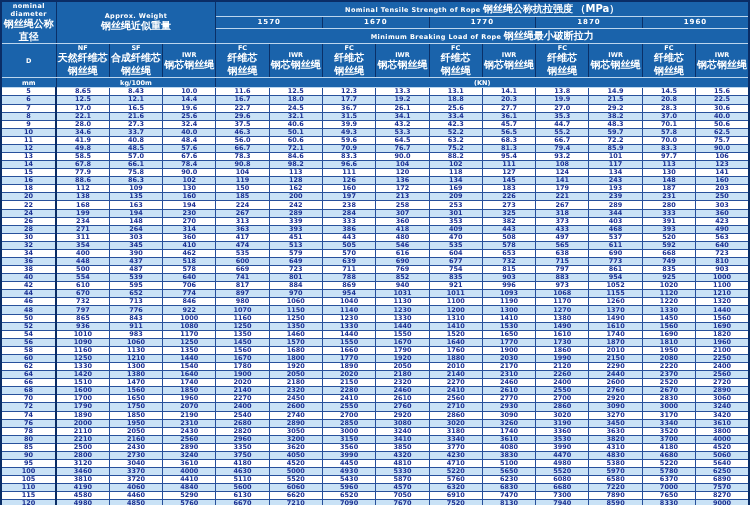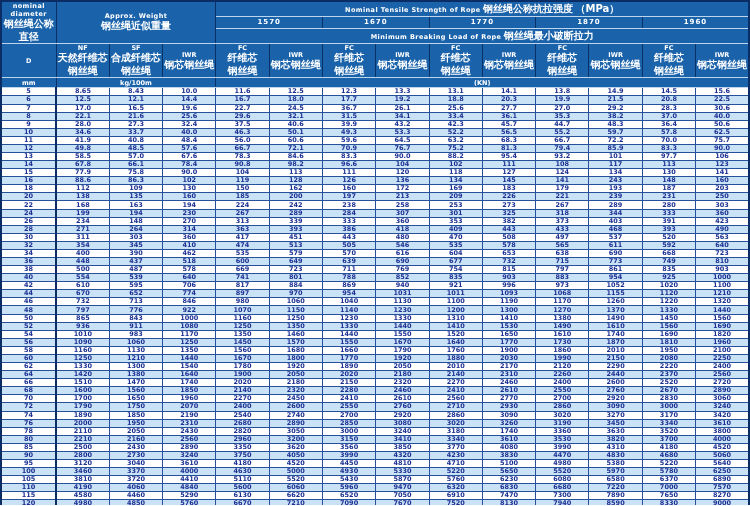--- a/index.html
+++ b/index.html
@@ -235,21 +235,21 @@
           <td>27.3</td>
           <td>32.4</td>
           <td>37.5</td>
           <td>40.6</td>
           <td>39.9</td>
           <td>43.2</td>
           <td>42.3</td>
           <td>45.7</td>
           <td>44.7</td>
           <td>48.3</td>
-          <td>36.4</td>
+          <td>70.1</td>
           <td>50.6</td>
         </tr>
         <tr>
           <td>10</td>
           <td>34.6</td>
           <td>33.7</td>
           <td>40.0</td>
           <td>46.3</td>
           <td>50.1</td>
           <td>49.3</td>
@@ -950,21 +950,21 @@
           <td>6890</td>
         </tr>
         <tr>
           <td>110</td>
           <td>4190</td>
           <td>4060</td>
           <td>4840</td>
           <td>5600</td>
           <td>6060</td>
           <td>5960</td>
-          <td>9470</td>
+          <td>4570</td>
           <td>6320</td>
           <td>6830</td>
           <td>6680</td>
           <td>7220</td>
           <td>7000</td>
           <td>7570</td>
         </tr>
         <tr>
           <td>115</td>
           <td>4580</td>

